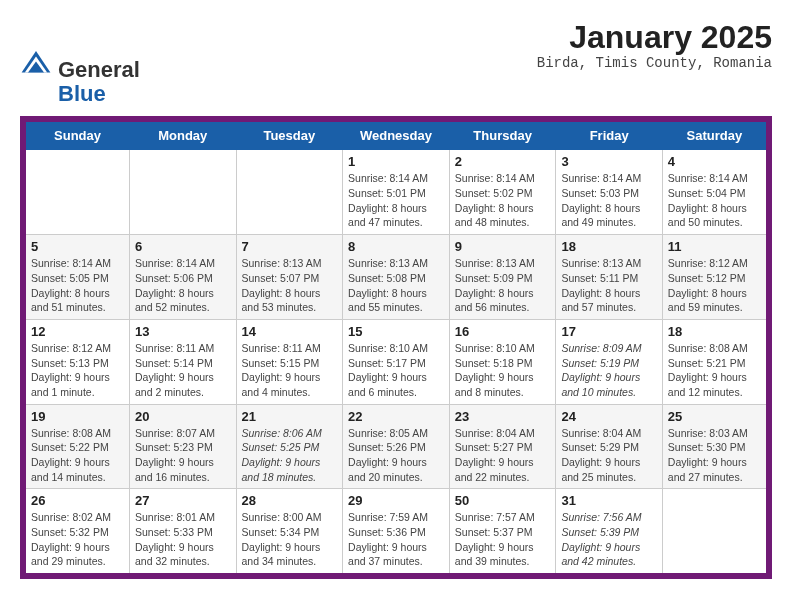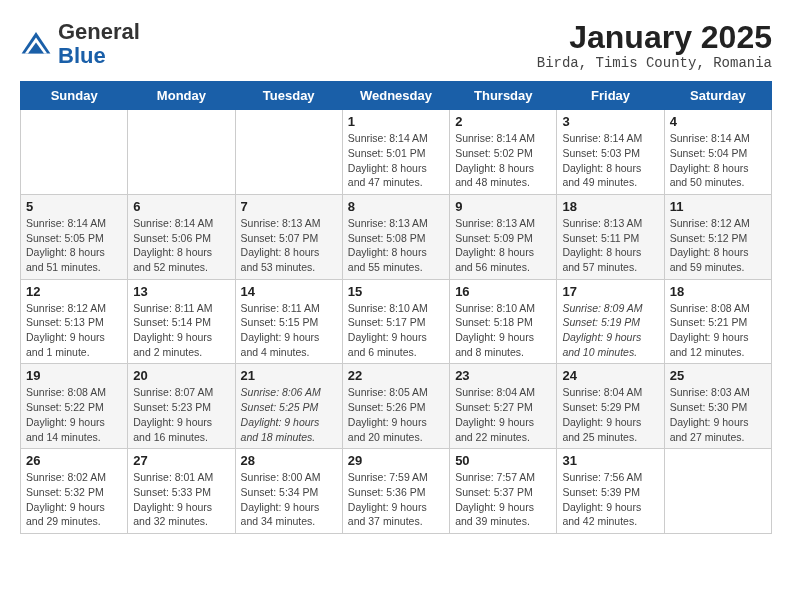--- a/index.html
+++ b/index.html
@@ -18,20 +18,21 @@
     }
     .logo {
       display: flex;
       align-items: center;
       gap: 6px;
     }
     .logo-text {
       font-size: 22px;
       font-weight: bold;
       line-height: 1.1;
+      margin-top: 38px;
     }
     .logo-general { color: #333; }
     .logo-blue { color: #1a5fa8; }
     .logo-icon {
       width: 32px;
       height: 32px;
     }
     .title-area {
       text-align: right;
       margin-left: 44px;
@@ -43,21 +44,21 @@
       line-height: 1.1;
     }
     .subtitle {
       font-size: 14px;
       color: #444;
       font-family: Liberation Mono, monospace;
     }
     .calendar {
       width: 100%;
       border-collapse: collapse;
-      border: 1px solid #701a75;
+      border: 6px solid #701a75;
     }
     .calendar th {
       background-color: #1a5fa8;
       color: #fff;
       text-align: center;
       padding: 6px 4px;
       font-size: 13px;
       font-weight: bold;
       border: 1px solid #1a5fa8;
     }
@@ -310,20 +311,20 @@
 Daylight: 9 hours and 37 minutes.</div>
         </td>
         <td>
           <div class="day-number">50</div>
           <div class="day-info" style="white-space: pre-line;">Sunrise: 7:57 AM
 Sunset: 5:37 PM
 Daylight: 9 hours and 39 minutes.</div>
         </td>
         <td>
           <div class="day-number">31</div>
-          <div class="day-info" style="white-space: pre-line;">Sunrise: 7:56 AM
+          <div class="day-info" style="white-space: pre-line; font-style: italic;">Sunrise: 7:56 AM
 Sunset: 5:39 PM
 Daylight: 9 hours and 42 minutes.</div>
         </td>
         <td class="empty-cell"></td>
       </tr>
     </tbody>
 </table>
 
 </body></html>

